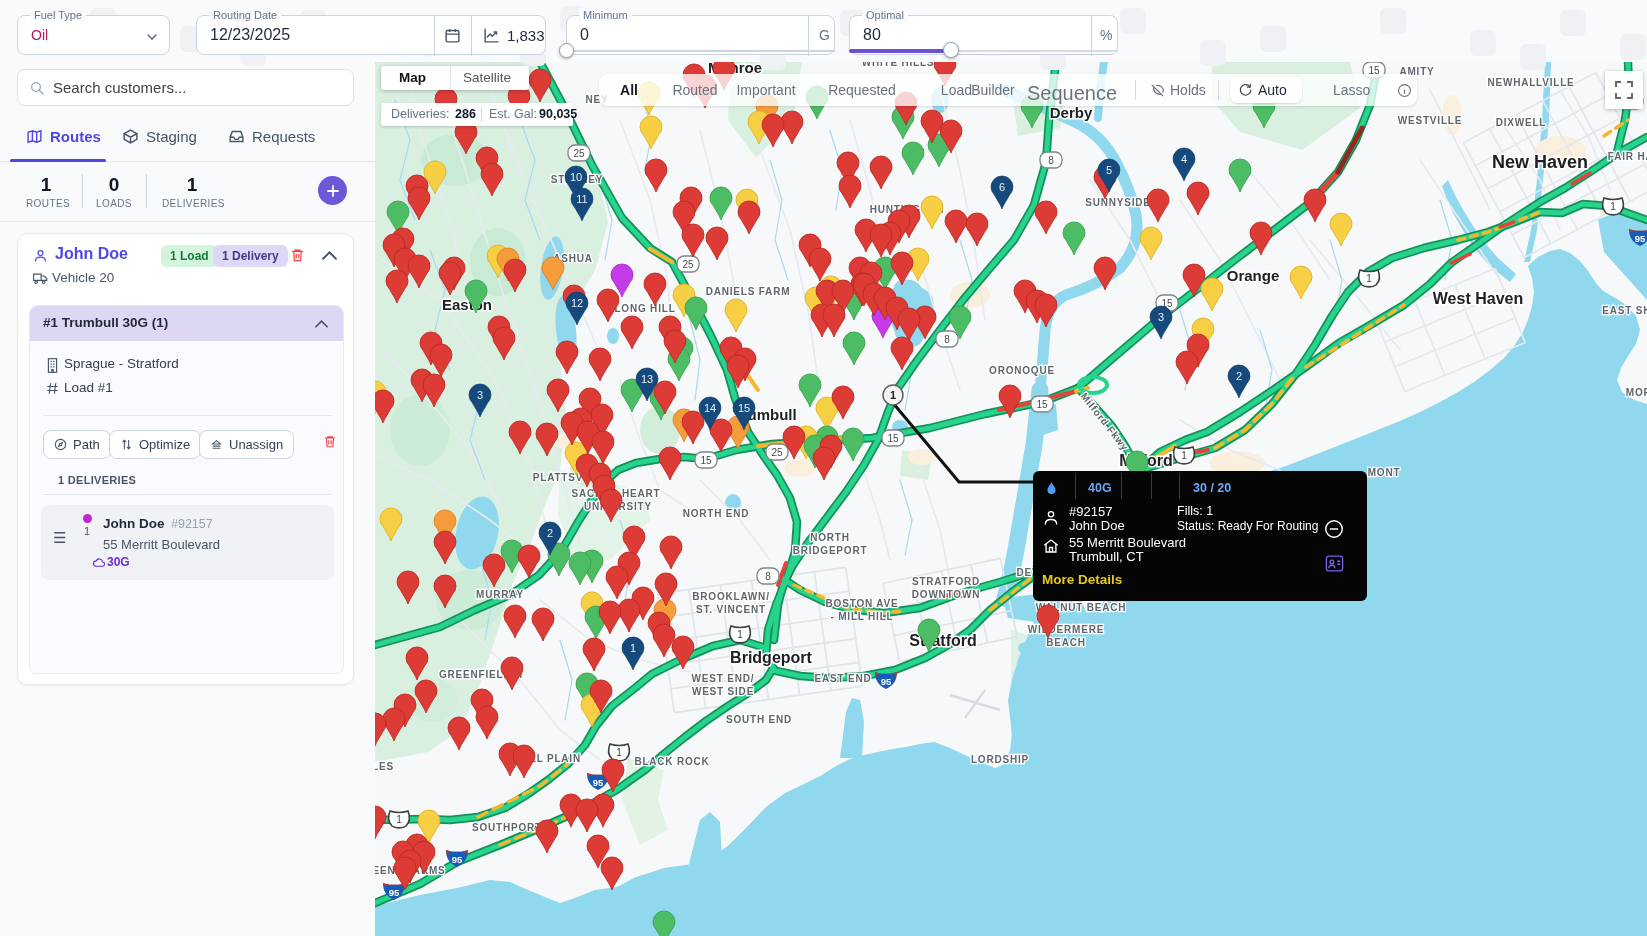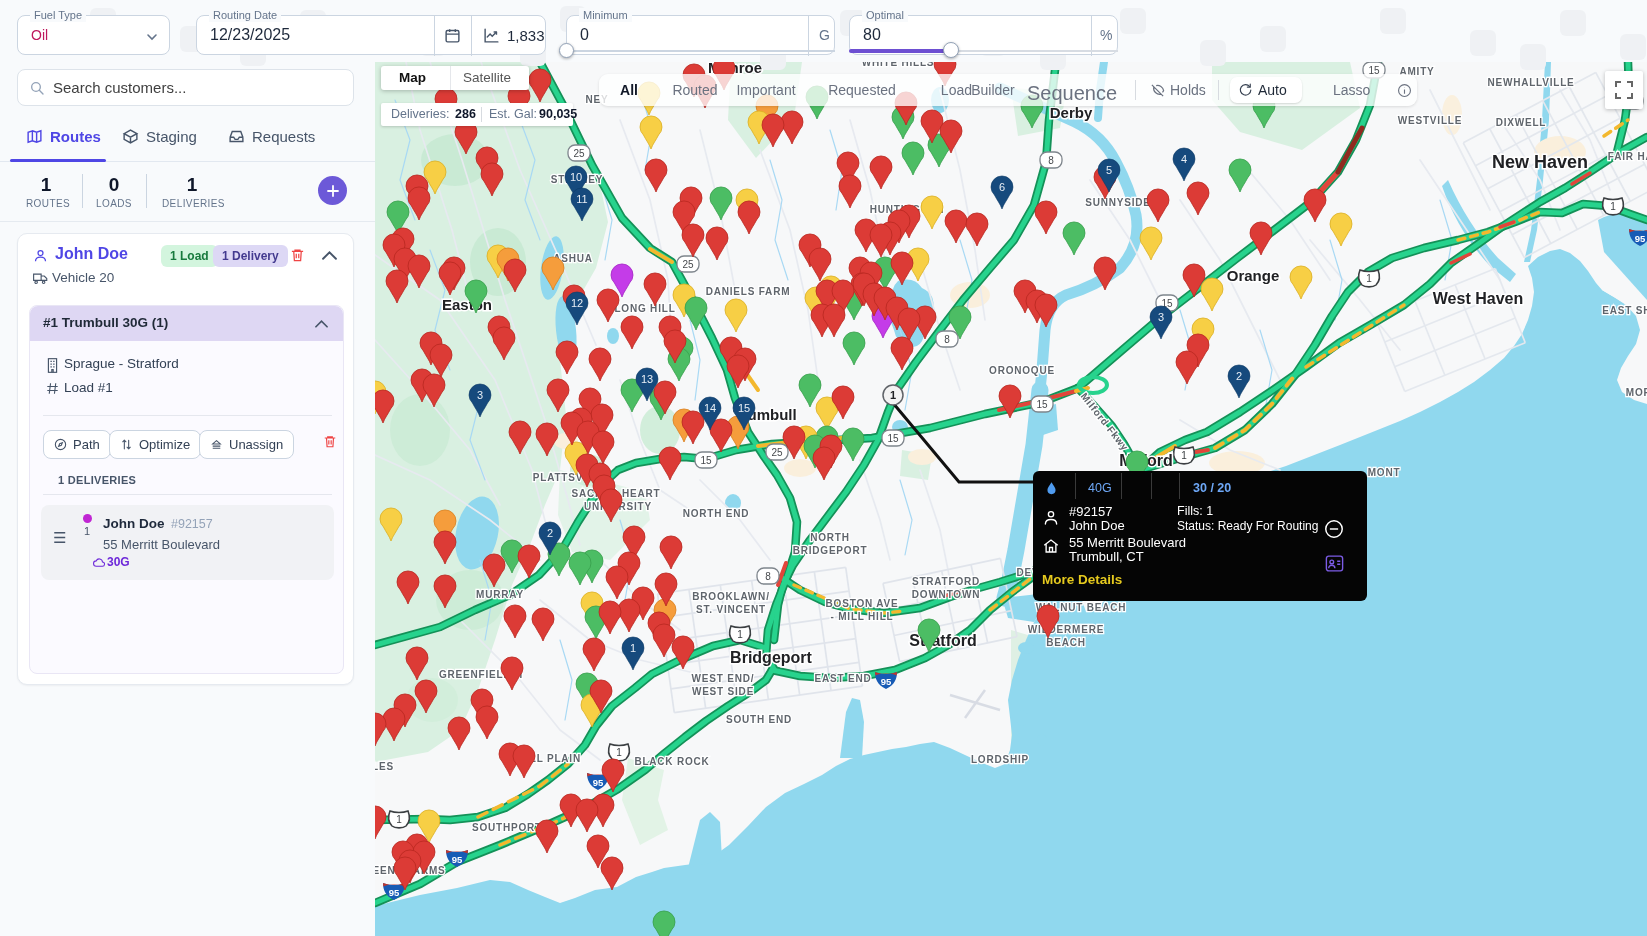--- a/index.html
+++ b/index.html
@@ -879,21 +879,21 @@
 </div>
 <div style="position:absolute;left:1605px;top:71px;width:38px;height:38px;background:#fff;border-radius:2px;box-shadow:0 1px 4px rgba(0,0,0,.25);z-index:6">
   <svg style="position:absolute;left:9px;top:9px" width="20" height="20" viewBox="0 0 20 20" fill="none" stroke="#666" stroke-width="2">
       <path d="M2 7V2h5M13 2h5v5M18 13v5h-5M7 18H2v-5"></path>
     </svg>
 </div>
 <div style="position:absolute;left:1033px;top:471px;width:334px;height:130px;background:#050505;border-radius:6px;z-index:7;color:#fff">
   <svg style="position:absolute;left:11px;top:9px" width="15" height="17" viewBox="0 0 24 24" fill="#4f9bef">
       <path d="M12 2C9 7 5.5 10.5 5.5 14.5a6.5 6.5 0 0013 0C18.5 10.5 15 7 12 2z"></path>
     </svg>
-  <span style="position:absolute;left:55px;top:10px;font-size:12.5px;font-weight:normal;color:#6ea8f7">40G</span>
+  <span style="position:absolute;left:55px;top:10px;font-size:12.5px;font-weight:bold;color:#6ea8f7">40G</span>
   <div style="position:absolute;left:42px;top:2px;width:1px;height:26px;background:#3a3a3a"></div>
   <div style="position:absolute;left:88px;top:2px;width:1px;height:26px;background:#3a3a3a"></div>
   <div style="position:absolute;left:118px;top:2px;width:1px;height:26px;background:#3a3a3a"></div>
   <div style="position:absolute;left:146px;top:2px;width:1px;height:26px;background:#3a3a3a"></div>
   <span style="position:absolute;left:160px;top:10px;font-size:12.5px;font-weight:bold;color:#6ea8f7">30 / 20</span>
   <svg style="position:absolute;left:9px;top:38px" width="18" height="18" viewBox="0 0 24 24" fill="none" stroke="#fff" stroke-width="1.8">
       <circle cx="12" cy="7" r="3.5"></circle>
       <path d="M4.5 20c0-4 3.5-6 7.5-6s7.5 2 7.5 6" stroke-linecap="round"></path>
     </svg>
   <span style="position:absolute;left:36px;top:33px;font-size:13px">#92157</span>

